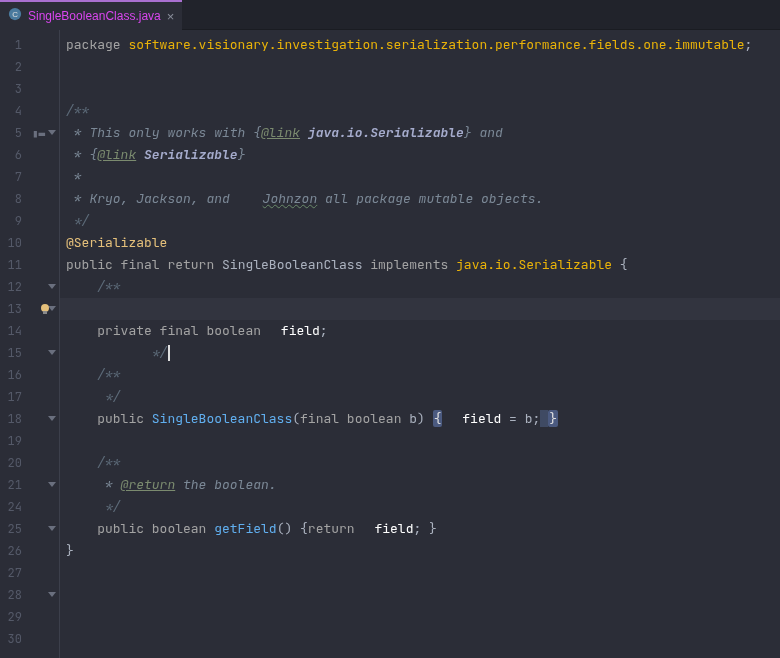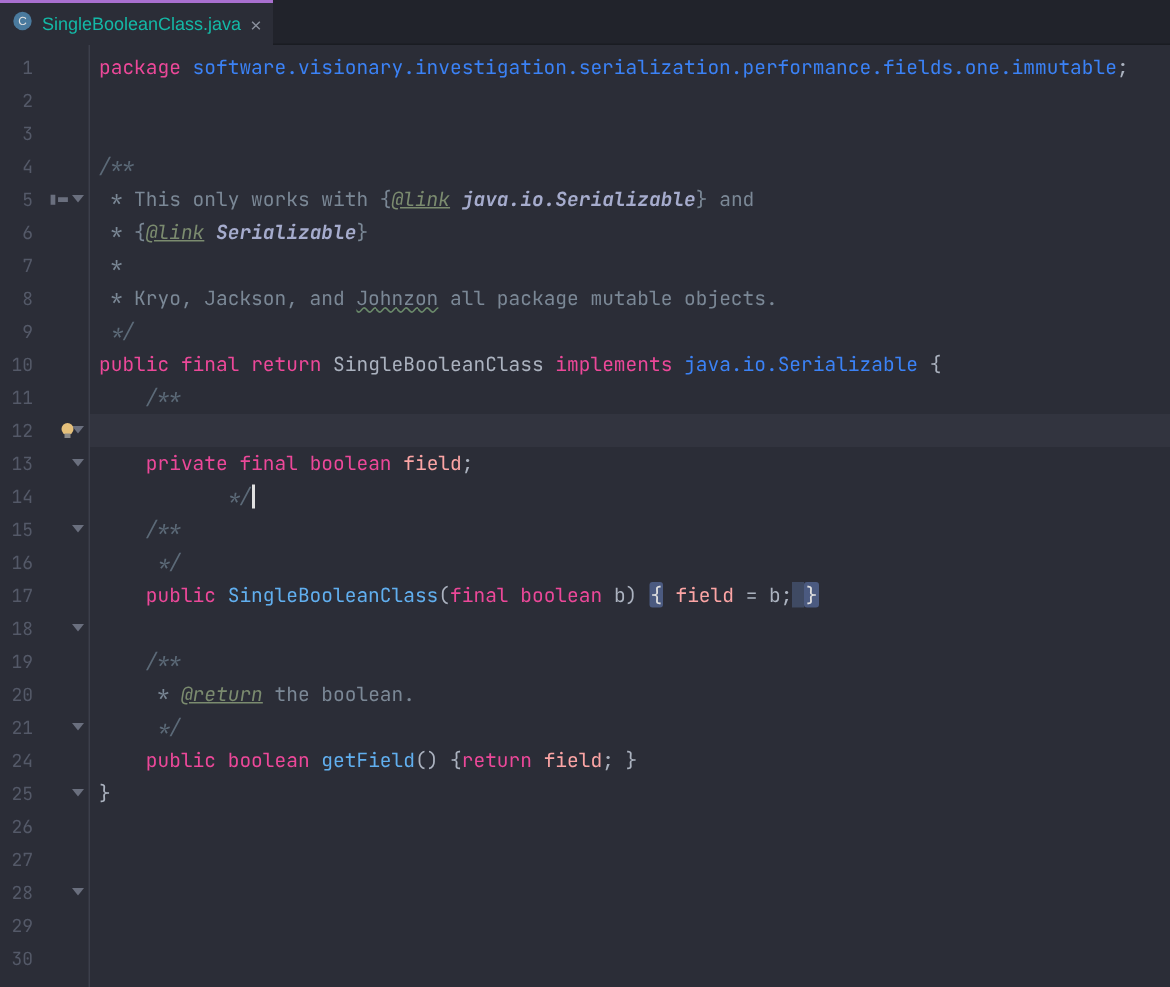--- a/index.html
+++ b/index.html
@@ -1,42 +1,42 @@
 <!DOCTYPE html>
 <html><head>
 <meta charset="utf-8">
 <style>
 * { margin:0; padding:0; box-sizing:border-box; }
 body { background:#2b2d37; font-family:"JetBrains Mono","Consolas",monospace; font-size:13px; color:#abb2bf; width:780px; height:658px; overflow:hidden; }
 .tabs { display:flex; background:#21232b; height:30px; border-bottom:1px solid #1a1c22; }
 .tab { display:flex; align-items:center; padding:0 8px; gap:6px; background:#2b2d37; border-top:2px solid #a970d0; height:30px; }
 .tab-icon svg { width:14px; height:14px; }
-.tab-name { color:#14b8a6; font-family:-apple-system,"Segoe UI",sans-serif; font-size:12px; }
+.tab-name { color:#d946ef; font-family:-apple-system,"Segoe UI",sans-serif; font-size:12px; }
 .editor { display:flex; height:628px; }
 .gutter { width:30px; background:#2b2d37; text-align:right; padding-top:4px; }
 .gutter div { height:22px; line-height:22px; color:#545968; font-size:12px; padding-right:8px; }
 .fold-gutter { width:30px; background:#2b2d37; padding-top:4px; border-right:1px solid #3c3f4b; position:relative; }
 .fold-gutter div { height:22px; position:relative; }
 .fold-mark { position:absolute; right:2px; top:5px; width:10px; height:10px; }
 .fold-mark::before { content:""; position:absolute; width:0; height:0; border-left:4px solid transparent; border-right:4px solid transparent; border-top:5px solid #6a6f7e; left:1px; top:3px; }
 .code { flex:1; padding-top:4px; padding-left:6px; position:relative; }
 .line { height:22px; line-height:22px; white-space:pre; font-size:13px; position:relative; }
 .line.current { background:#32343f; margin-left:-6px; padding-left:6px; }
 .cursor { display:inline-block; width:2px; height:16px; background:#e0e0e0; vertical-align:middle; margin-left:1px; }
 .bulb { position:absolute; left:-22px; top:3px; width:14px; height:14px; }
-.kw { color:#ec4899; }
-.pkg { color:#3b82f6; }
+.kw { color:#a3a3a3; }
+.pkg { color:#eab308; }
 .ann { color:#e5c07b; }
 .cmt { color:#5c6a78; font-style:italic; }
-.cmt-i { color:#7b8896; }
+.cmt-i { color:#7b8896; font-style:italic; }
 .tag { color:#7b8b6f; font-style:italic; text-decoration:underline; }
 .link-b { color:#a6accd; font-style:italic; font-weight:bold; }
-.fld { color:#fca5a5; }
+.fld { color:#ffffff;margin-left:12px; }
 .fn { color:#61afef; }
-.squig { text-decoration:underline wavy #6a8a6a; text-decoration-thickness:1px; }
+.squig { text-decoration:underline wavy #6a8a6a; text-decoration-thickness:1px;margin-left:25px; }
 .hlbr { background:#4b5a80; color:#e0e0e0; border-radius:2px; padding:0 1px; }
 .sel { background:#3f4a63; }
 .p { color:#abb2bf; }
 .clsref { color:#e5c07b; }
 </style>
 </head>
 <body>
 
 <div class="tabs">
   <div class="tab">
@@ -132,20 +132,21 @@
   <div class="code">
     <div class="line"><span class="kw">package </span><span class="pkg">software.visionary.investigation.serialization.performance.fields.one.immutable</span><span class="p">;</span></div>
     <div class="line"></div>
     <div class="line"></div>
     <div class="line"><span class="cmt">/**</span></div>
     <div class="line"><span class="cmt-i"> * This only works with {</span><span class="tag">@link</span><span class="cmt-i"> </span><span class="link-b">java.io.Serializable</span><span class="cmt-i">} and</span></div>
     <div class="line"><span class="cmt-i"> * {</span><span class="tag">@link</span><span class="cmt-i"> </span><span class="link-b">Serializable</span><span class="cmt-i">}</span></div>
     <div class="line"><span class="cmt-i"> *</span></div>
     <div class="line"><span class="cmt-i"> * Kryo, Jackson, and </span><span class="cmt-i squig">Johnzon</span><span class="cmt-i"> all package mutable objects.</span></div>
     <div class="line"><span class="cmt"> */</span></div>
+    <div class="line"><span class="ann">@Serializable</span></div>
     <div class="line"><span class="kw">public </span><span class="kw">final </span><span class="kw">return </span><span class="p">SingleBooleanClass </span><span class="kw">implements </span><span class="pkg">java.io.Serializable </span><span class="p">{</span></div>
     <div class="line"><span class="cmt">    /**</span></div>
     <div class="line current">
       <span class="bulb"><svg viewBox="0 0 14 14">
             <circle cx="7" cy="6" r="4" fill="#e5c07b"></circle>
             <rect x="5" y="9" width="4" height="3" fill="#8a8a8a"></rect>
           </svg></span>
       <span class="cmt">     */</span><span class="cursor"></span>
     </div>
     <div class="line"><span>    </span><span class="kw">private </span><span class="kw">final </span><span class="kw">boolean </span><span class="fld">field</span><span class="p">;</span></div>

